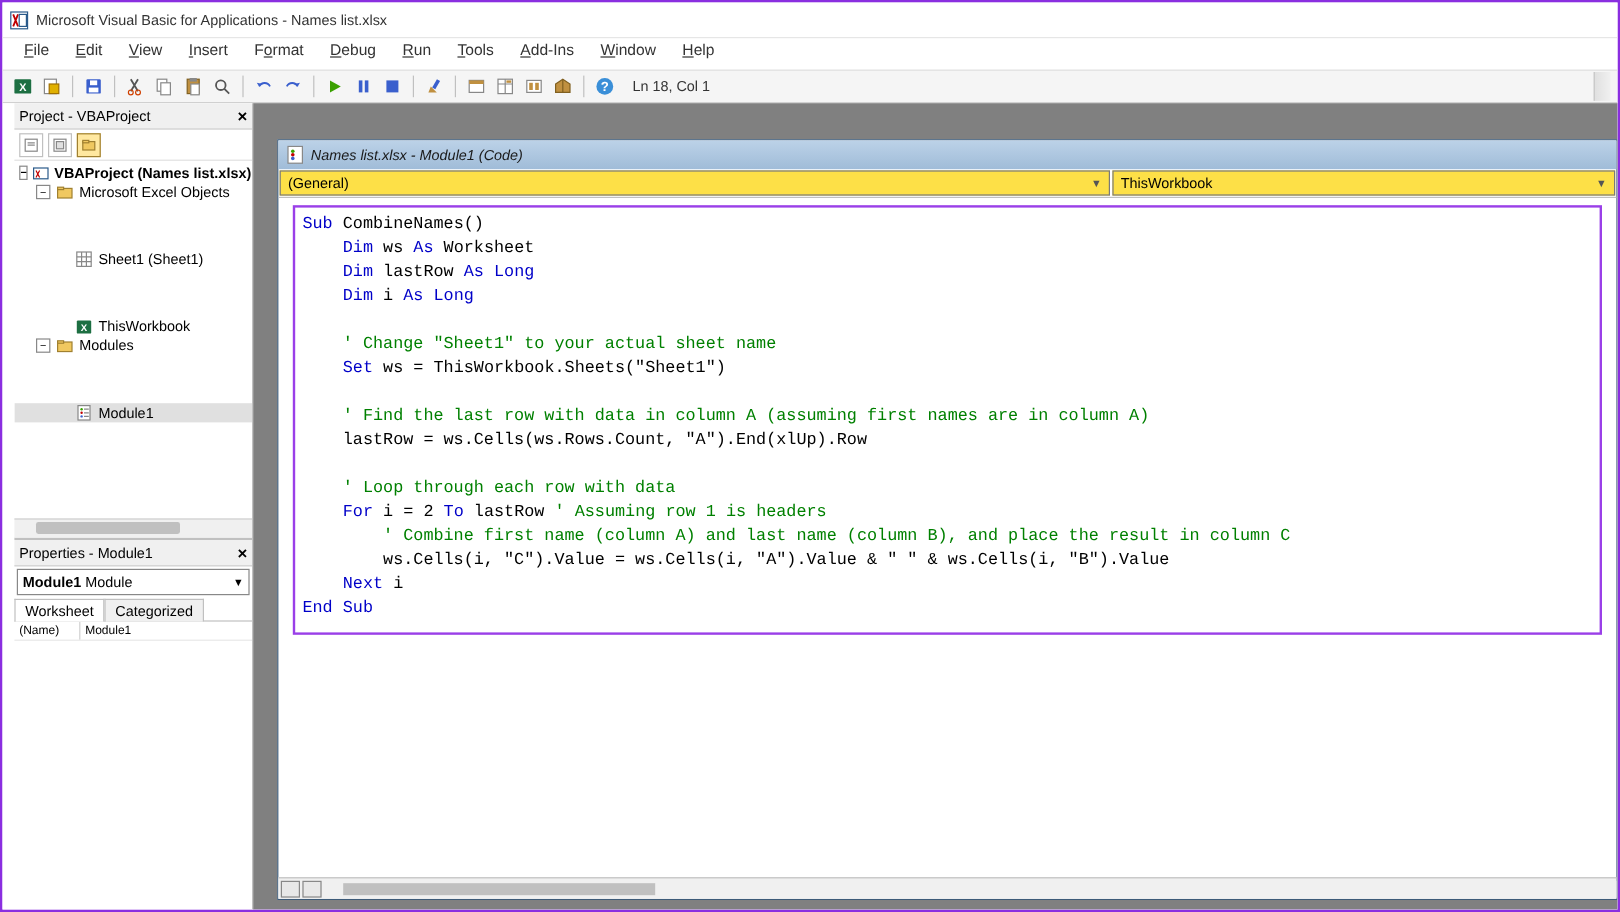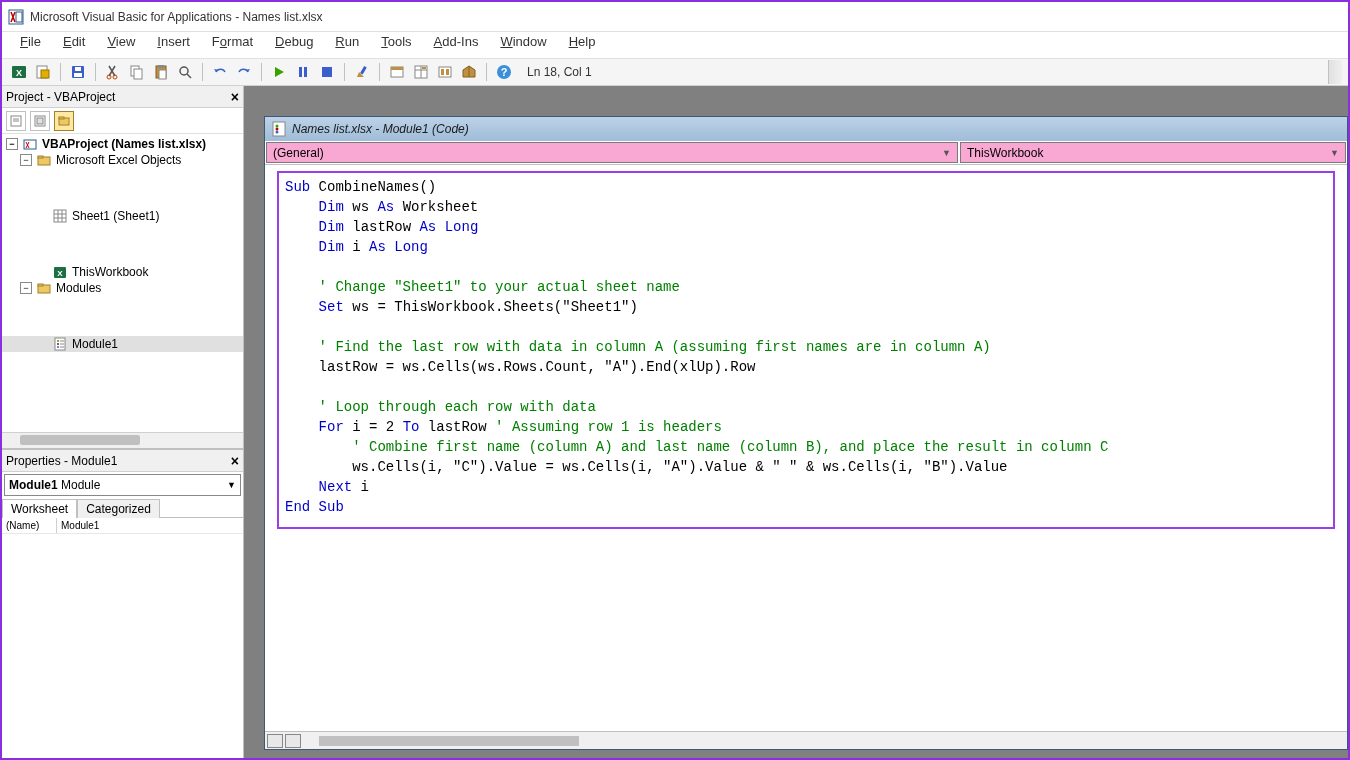--- a/index.html
+++ b/index.html
@@ -9,21 +9,21 @@
 .titlebar .title { font-size: 12px; color: #333; }
 .menubar { height: 26px; display: flex; padding: 0 10px; gap: 6px; background: #fff; }
 .menubar .menu-item { padding: 2px 8px; font-size: 13px; color: #333; cursor: default; }
 .menubar .menu-item .u { text-decoration: underline; }
 .toolbar { height: 28px; display: flex; align-items: center; padding: 0 6px; gap: 2px; background: #f5f5f5; border-top: 1px solid #e0e0e0; border-bottom: 1px solid #d0d0d0; }
 .tb-btn { width: 22px; height: 22px; display: flex; align-items: center; justify-content: center; cursor: pointer; }
 .tb-sep { width: 1px; height: 18px; background: #c0c0c0; margin: 0 4px; }
 .tb-status { font-size: 12px; color: #333; padding: 0 10px; flex: 1; }
 .tb-end { width: 14px; height: 24px; background: linear-gradient(90deg, #e0e0e0, #f0f0f0); border-left: 1px solid #c0c0c0; }
 .main { display: flex; height: calc(100% - 84px); }
-.left-col { width: 242px; display: flex; flex-direction: column; border-right: 1px solid #c0c0c0; background: #fff; }
+.left-col { width: 209px; display: flex; flex-direction: column; border-right: 1px solid #c0c0c0; background: #fff; padding-left: 10px; }
 .panel-header { height: 22px; background: #f0f0f0; display: flex; align-items: center; justify-content: space-between; padding: 0 4px; border-bottom: 1px solid #d0d0d0; font-size: 12px; }
 .panel-header .close-x { font-weight: bold; cursor: pointer; font-size: 14px; }
 .proj-toolbar { height: 26px; display: flex; align-items: center; padding: 2px 4px; gap: 4px; border-bottom: 1px solid #e0e0e0; }
 .proj-toolbar .ptb { width: 20px; height: 20px; border: 1px solid #c0c0c0; background: #fff; display:flex; align-items:center; justify-content:center; }
 .tree { flex: 1; overflow: auto; padding: 2px 0; font-size: 12px; }
 .tree-item { display: flex; align-items: center; padding: 1px 4px; white-space: nowrap; cursor: default; }
 .tree-item .exp { width: 12px; height: 12px; border: 1px solid #888; margin-right: 4px; font-size: 9px; line-height: 10px; text-align: center; background: #fff; }
 .tree-item .noexp { width: 12px; margin-right: 4px; }
 .tree-item .ticon { width: 16px; height: 14px; margin-right: 4px; display:inline-flex; align-items:center; justify-content:center; }
 .tree-item.bold { font-weight: bold; }
@@ -40,21 +40,21 @@
 .props-tab.active { background: #fff; }
 .props-grid { flex: 1; }
 .props-row { display: flex; border-bottom: 1px solid #e8e8e8; font-size: 10px; }
 .props-row .k { width: 55px; padding: 2px 4px; border-right: 1px solid #d0d0d0; }
 .props-row .v { flex: 1; padding: 2px 4px; }
 .right-col { flex: 1; background: #808080; position: relative; padding: 30px 10px 10px 10px; overflow: hidden; }
 .code-window { position: absolute; left: 20px; top: 30px; right: 0; bottom: 8px; background: #fff; border: 1px solid #3c5a78; display: flex; flex-direction: column; }
 .cw-title { height: 24px; background: linear-gradient(#bcd2e8, #a0bcd8); display: flex; align-items: center; padding: 0 6px; font-size: 12px; color: #1a1a1a; font-style: italic; }
 .cw-title .cw-icon { width: 16px; height: 16px; margin-right: 5px; }
 .cw-dropdowns { height: 24px; display: flex; border-bottom: 1px solid #c0c0c0; }
-.cw-dd { flex: 1; border: 1px solid #7a7a7a; margin: 1px; background: #f9a8d4; display: flex; align-items: center; justify-content: space-between; padding: 0 6px; font-size: 12px; gap: 12px; }
+.cw-dd { flex: 1; border: 1px solid #7a7a7a; margin: 1px; background: #fde047; display: flex; align-items: center; justify-content: space-between; padding: 0 6px; font-size: 12px; gap: 12px; }
 .cw-dd .arrow { font-size: 9px; color: #555; }
 .code-area { flex: 1; position: relative; overflow: hidden; }
 .code-highlight { position: absolute; left: 12px; top: 6px; right: 12px; height: 358px; border: 2px solid #9a3fe8; pointer-events: none; }
 .code-text { font-family: "Courier New", monospace; font-size: 14px; line-height: 20px; padding: 12px 20px; white-space: pre; color: #000; }
 .kw { color: #0000c8; }
 .cm { color: #008000; }
 .cw-bottom { height: 18px; display: flex; align-items: center; border-top: 1px solid #c0c0c0; background: #f0f0f0; }
 .cw-bottom .sq { width: 16px; height: 14px; border: 1px solid #888; background: #e8e8e8; margin-left: 2px; }
 .cw-bottom .hsb { flex: 1; height: 14px; background: #f0f0f0; position: relative; margin-left: 4px; }
 .cw-bottom .hsb .thumb { position: absolute; left: 14px; top: 2px; height: 10px; width: 260px; background: #c0c0c0; }

